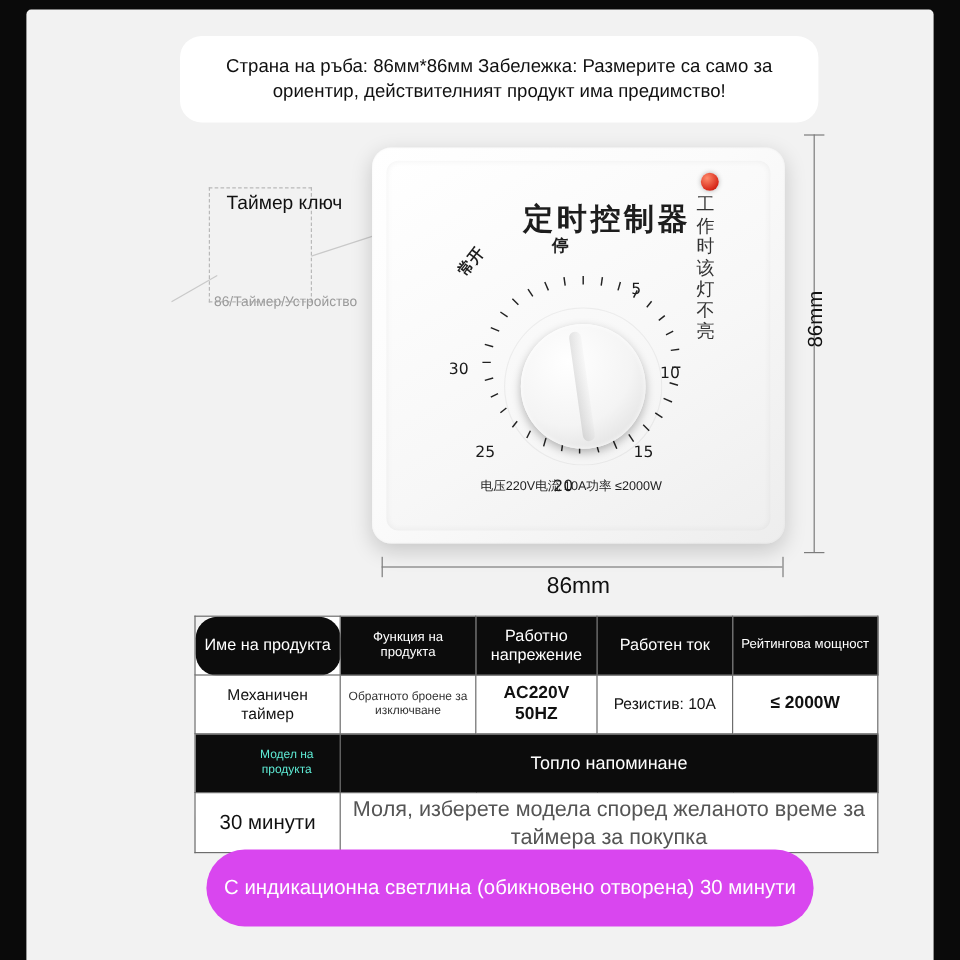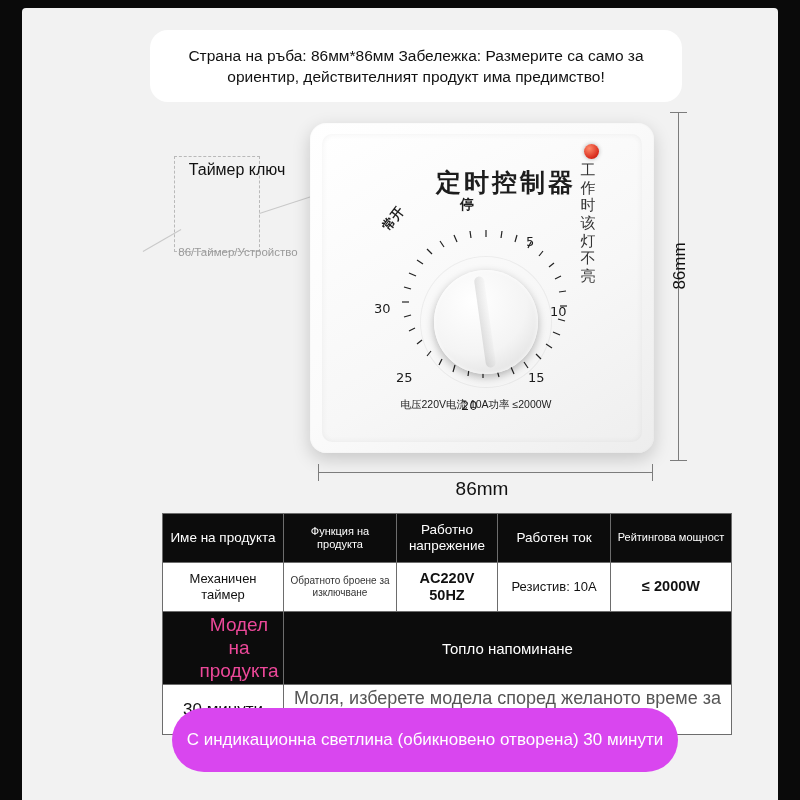--- a/index.html
+++ b/index.html
@@ -312,22 +312,22 @@
   .row2 td.tiny {
     font-size: 10px;
     color: #333;
   }
   .row2 td.strong {
     font-size: 14.5px;
     font-weight: bold;
   }
   .row3 td.dark {
     background: #0c0c0c;
-    color: #ec4899;
-    font-size: 19px;
+    color: #5eead4;
+    font-size: 10px;
     line-height: 1.2;
     padding-left: 36px;
   }
   .row3 td.note {
     background: #0c0c0c;
     color: #fff;
     font-size: 15px;
   }
   .row4 td.val {
     background: #fff;
@@ -446,21 +446,21 @@
 
     <div class="dim-h-line"></div>
     <div class="dim-h-cap-l" style="left:296px;"></div>
     <div class="dim-h-cap-r" style="left:630px;"></div>
     <div class="dim-h-label">86mm</div>
 
     <div class="table-shell"></div>
     <table class="spec-table">
       <tbody>
           <tr class="hdr">
-        <td style="width:112px;">Име на продукта</td>
+        <td style="width:112px;border-radius:18px;">Име на продукта</td>
         <td style="width:104px;" class="small">Функция на продукта</td>
         <td style="width:92px;">Работно напрежение</td>
         <td style="width:104px;">Работен ток</td>
         <td style="width:112px;" class="small">Рейтингова мощност</td>
       </tr>
       <tr class="row2">
         <td>Механичен таймер</td>
         <td class="tiny">Обратното броене за изключване</td>
         <td class="strong">AC220V 50HZ</td>
         <td>Резистив: 10A</td>

